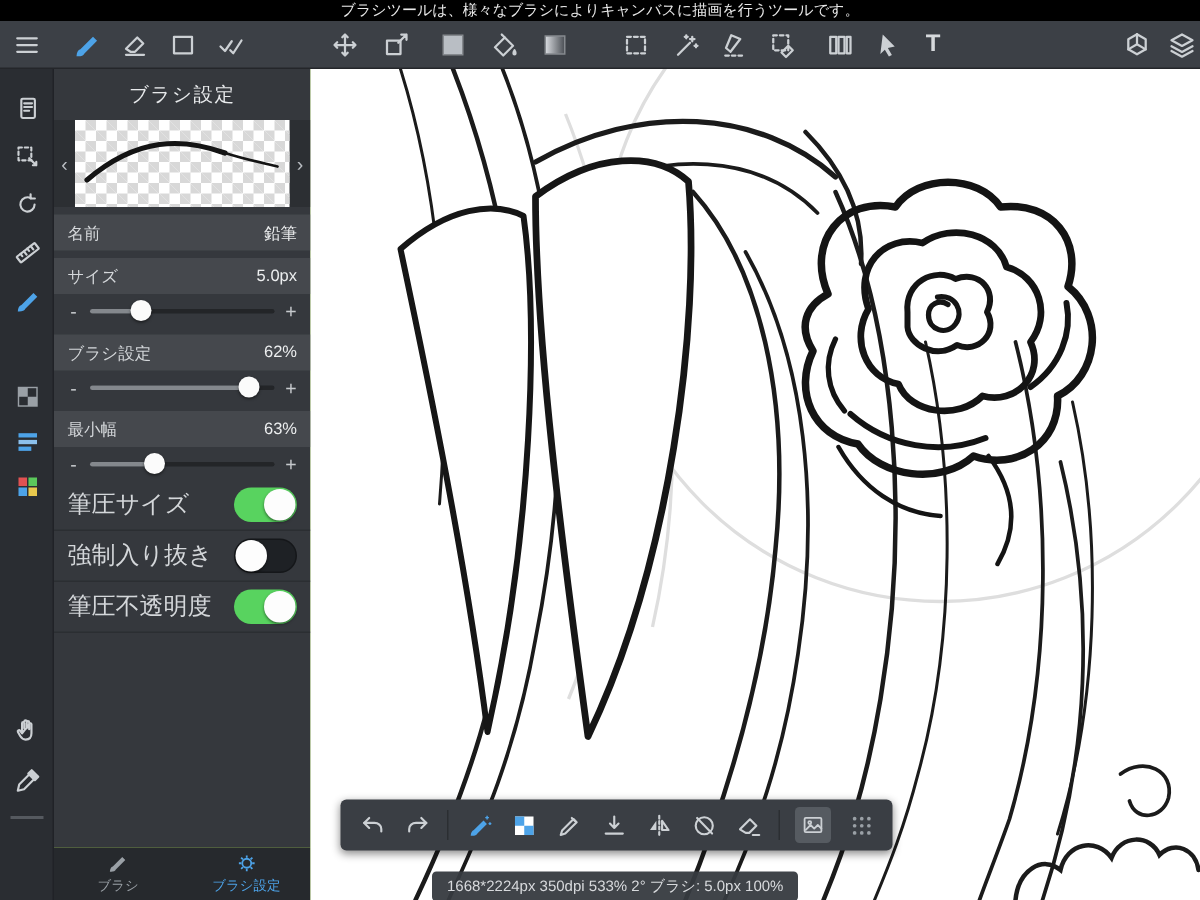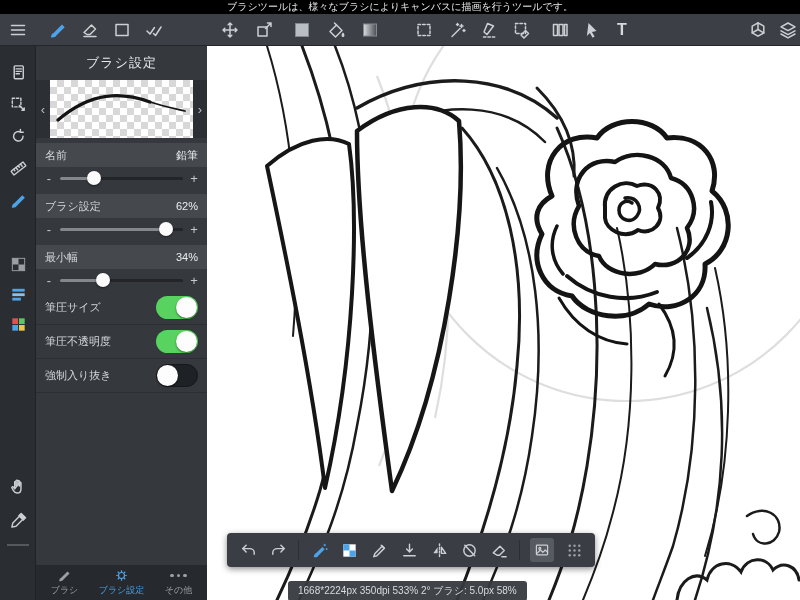--- a/index.html
+++ b/index.html
@@ -45,21 +45,21 @@
     justify-content:space-between;padding:0 9px;font-size:11px;}
   .prow .val{color:#eceeef;}
   .srow{height:22px;display:flex;align-items:center;padding:0 8px;gap:6px;}
   .s-sign{color:#c6c9cd;font-size:13px;width:10px;text-align:center;}
   .slider{flex:1;position:relative;height:16px;}
   .slider .track{position:absolute;left:0;right:0;top:7px;height:3px;background:#232528;border-radius:2px;}
   .slider .fill{position:absolute;left:0;top:7px;height:3px;background:#84888d;border-radius:2px;width:var(--p);}
   .slider .knob{position:absolute;top:1px;width:14px;height:14px;border-radius:50%;background:#fbfbfb;
     left:calc(var(--p) - 7px);box-shadow:0 1px 2px rgba(0,0,0,.5);}
   .trow{height:34px;display:flex;align-items:center;justify-content:space-between;
-    padding:0 9px;font-size:11px;border-bottom:1px solid #2b2e32;}
+    padding:0 9px;font-size:16px;border-bottom:1px solid #2b2e32;}
   .toggle{width:42px;height:23px;border-radius:12px;position:relative;}
   .toggle[data-state="on"]{background:#58d35f;}
   .toggle[data-state="off"]{background:#1e2125;border:1px solid #15171a;}
   .toggle .tknob{position:absolute;top:1px;width:21px;height:21px;border-radius:50%;background:#fdfdfd;
     box-shadow:0 1px 2px rgba(0,0,0,.5);}
   .toggle[data-state="on"] .tknob{right:1px;}
   .toggle[data-state="off"] .tknob{left:0px;top:0px;}
 
   
   .tabbar{position:absolute;left:36px;top:565px;width:171px;height:35px;background:#26292d;
@@ -324,20 +324,24 @@
         </svg>
       </div>
       <div class="pv-arrow">›</div>
     </div>
 
     <div class="prow">
       <span>名前</span>
       <span class="val">鉛筆</span>
     </div>
 
+    <div class="prow">
+      <span>サイズ</span>
+      <span class="val">5.0px</span>
+    </div>
     <div class="srow">
       <span class="s-sign">-</span>
       <div class="slider" style="--p:28%">
         <div class="track"></div>
           <div class="fill"></div>
           <div class="knob"></div>
       </div>
       <span class="s-sign">+</span>
     </div>
 
@@ -350,76 +354,68 @@
       <div class="slider" style="--p:86%">
         <div class="track"></div>
           <div class="fill"></div>
           <div class="knob"></div>
       </div>
       <span class="s-sign">+</span>
     </div>
 
     <div class="prow">
       <span>最小幅</span>
-      <span class="val">34%</span>
+      <span class="val">63%</span>
     </div>
     <div class="srow">
       <span class="s-sign">-</span>
       <div class="slider" style="--p:35%">
         <div class="track"></div>
           <div class="fill"></div>
           <div class="knob"></div>
       </div>
       <span class="s-sign">+</span>
     </div>
 
 
     <div class="trow">
       <span>筆圧サイズ</span>
       <div class="toggle" data-state="on">
           <div class="tknob"></div>
         </div>
     </div>
     <div class="trow">
+      <span>強制入り抜き</span>
+      <div class="toggle" data-state="off">
+          <div class="tknob"></div>
+        </div>
+    </div>
+    <div class="trow">
       <span>筆圧不透明度</span>
       <div class="toggle" data-state="on">
-          <div class="tknob"></div>
-        </div>
-    </div>
-    <div class="trow">
-      <span>強制入り抜き</span>
-      <div class="toggle" data-state="off">
           <div class="tknob"></div>
         </div>
     </div>
   </div>
 
   <div class="tabbar">
     <div class="tab">
       <svg viewBox="0 0 20 20">
           <path d="M3 17.5c.2-2.6 1-4.2 2.6-4.6L14 4.5l2.7 2.7-8.4 8.4c-.6 1.6-2.6 2.1-5.3 1.9z" fill="#9aa0a6"></path>
         </svg>
       <span>ブラシ</span>
     </div>
     <div class="tab active">
       <svg viewBox="0 0 20 20">
           <g class="ic-blue" fill="none" stroke-width="1.6">
             <circle cx="10" cy="10" r="4"></circle>
             <path d="M10 3v2.2M10 14.8V17M3 10h2.2M14.8 10H17M5 5l1.6 1.6M13.4 13.4L15 15M15 5l-1.6 1.6M6.6 13.4L5 15"></path>
           </g>
         </svg>
       <span>ブラシ設定</span>
-    </div>
-    <div class="tab">
-      <div class="dots3">
-          <i></i>
-          <i></i>
-          <i></i>
-        </div>
-      <span>その他</span>
     </div>
   </div>
 
   <div class="canvas">
     <svg class="art" width="593" height="554" viewBox="0 0 593 554">
 
       <g stroke="#dedede" stroke-width="2.2" fill="none">
         <circle cx="420" cy="130" r="225"></circle>
         <path d="M170 30 C 215 140, 222 300, 172 420"></path>
         <path d="M205 60 C 243 150, 252 265, 228 372"></path>
@@ -561,17 +557,17 @@
               <circle cx="15" cy="10" r="1.3"></circle>
               <circle cx="5" cy="15" r="1.3"></circle>
               <circle cx="10" cy="15" r="1.3"></circle>
               <circle cx="15" cy="15" r="1.3"></circle>
             </g>
           </svg>
         </div>
     </div>
 
     <div class="status-pill">
-      <span>1668*2224px 350dpi 533% 2° ブラシ: 5.0px 58%</span>
+      <span>1668*2224px 350dpi 533% 2° ブラシ: 5.0px 100%</span>
     </div>
   </div>
 
 </div>
 
 </body></html>

